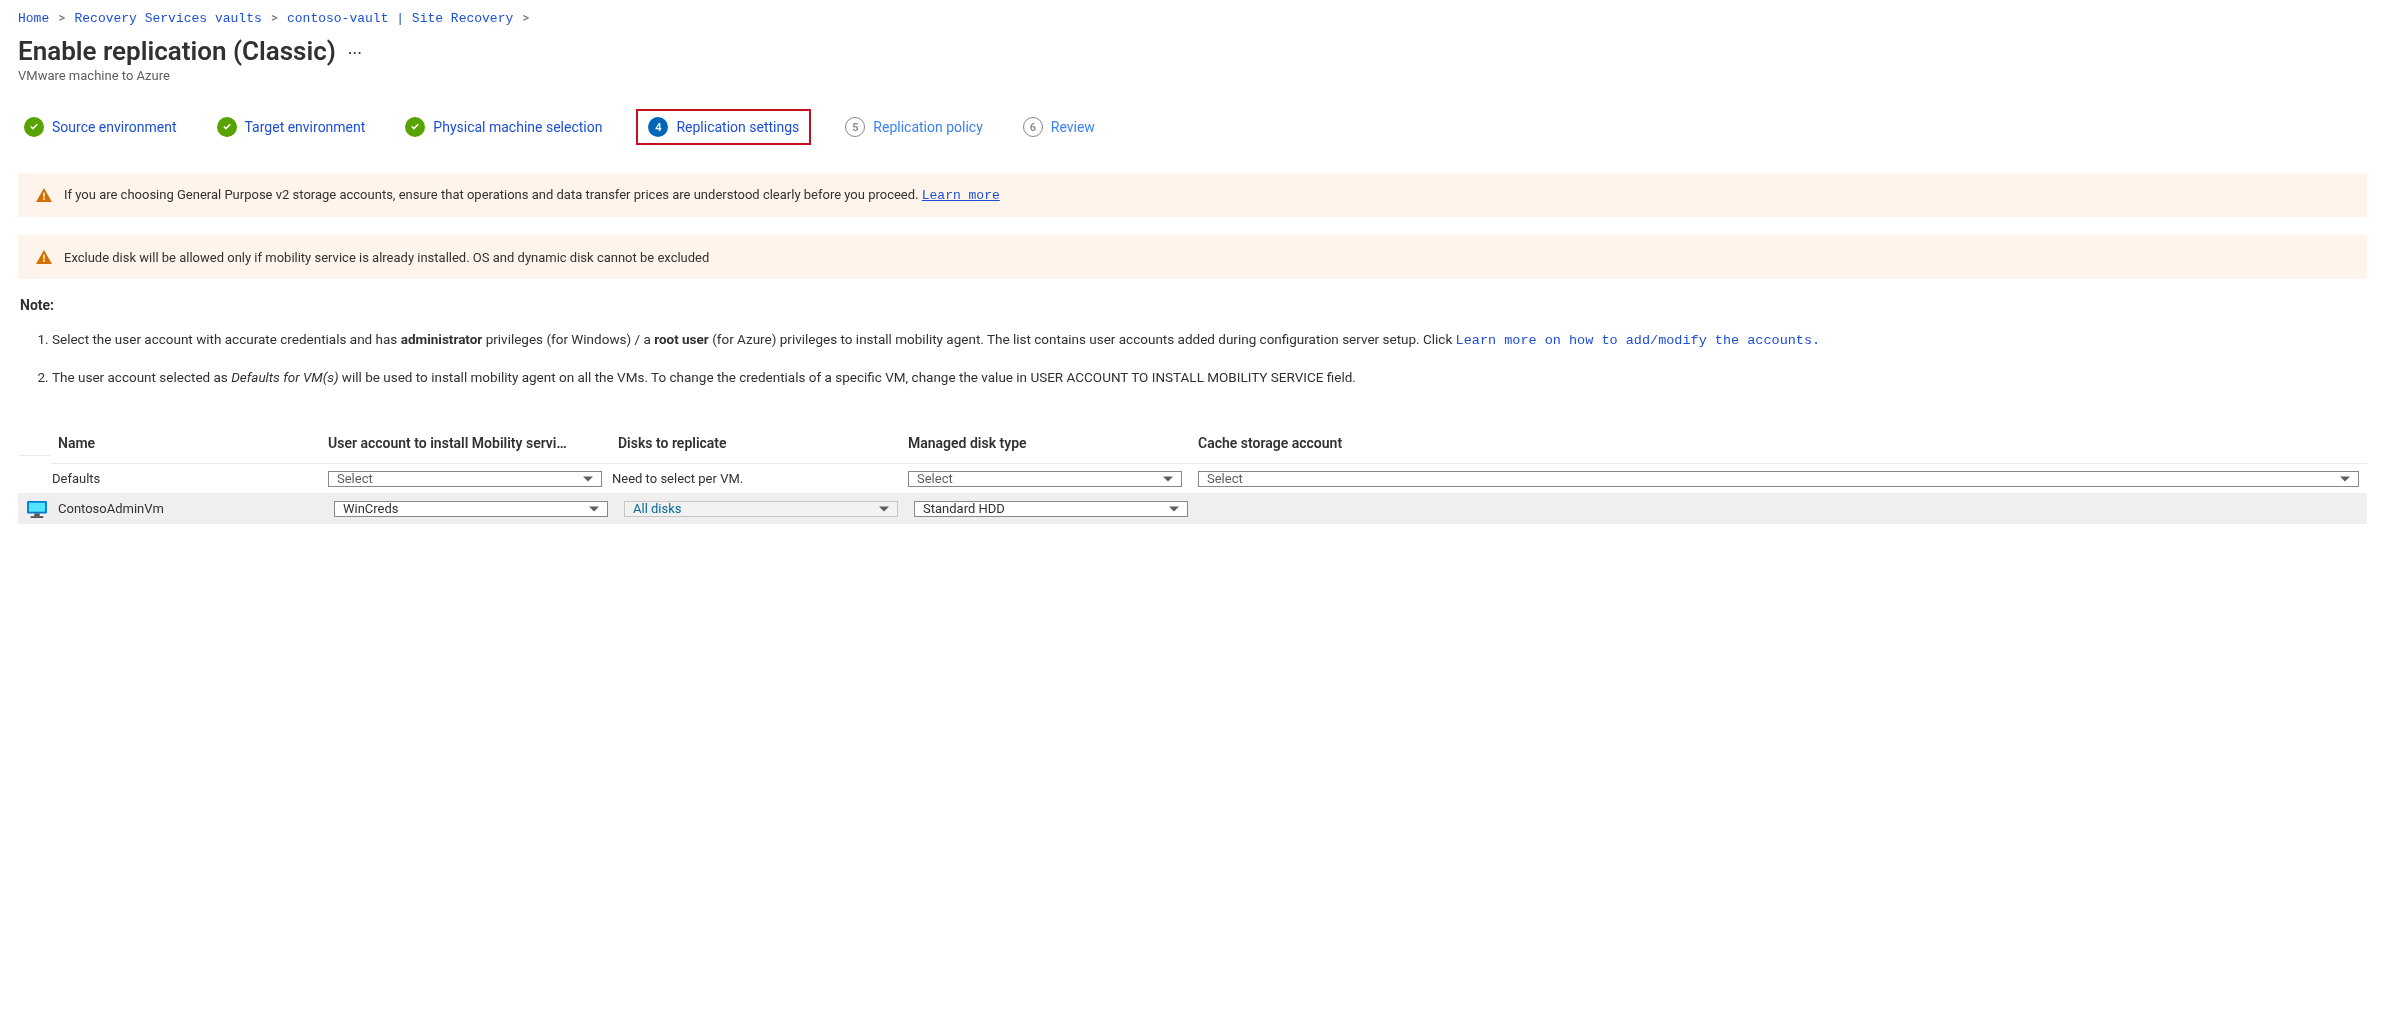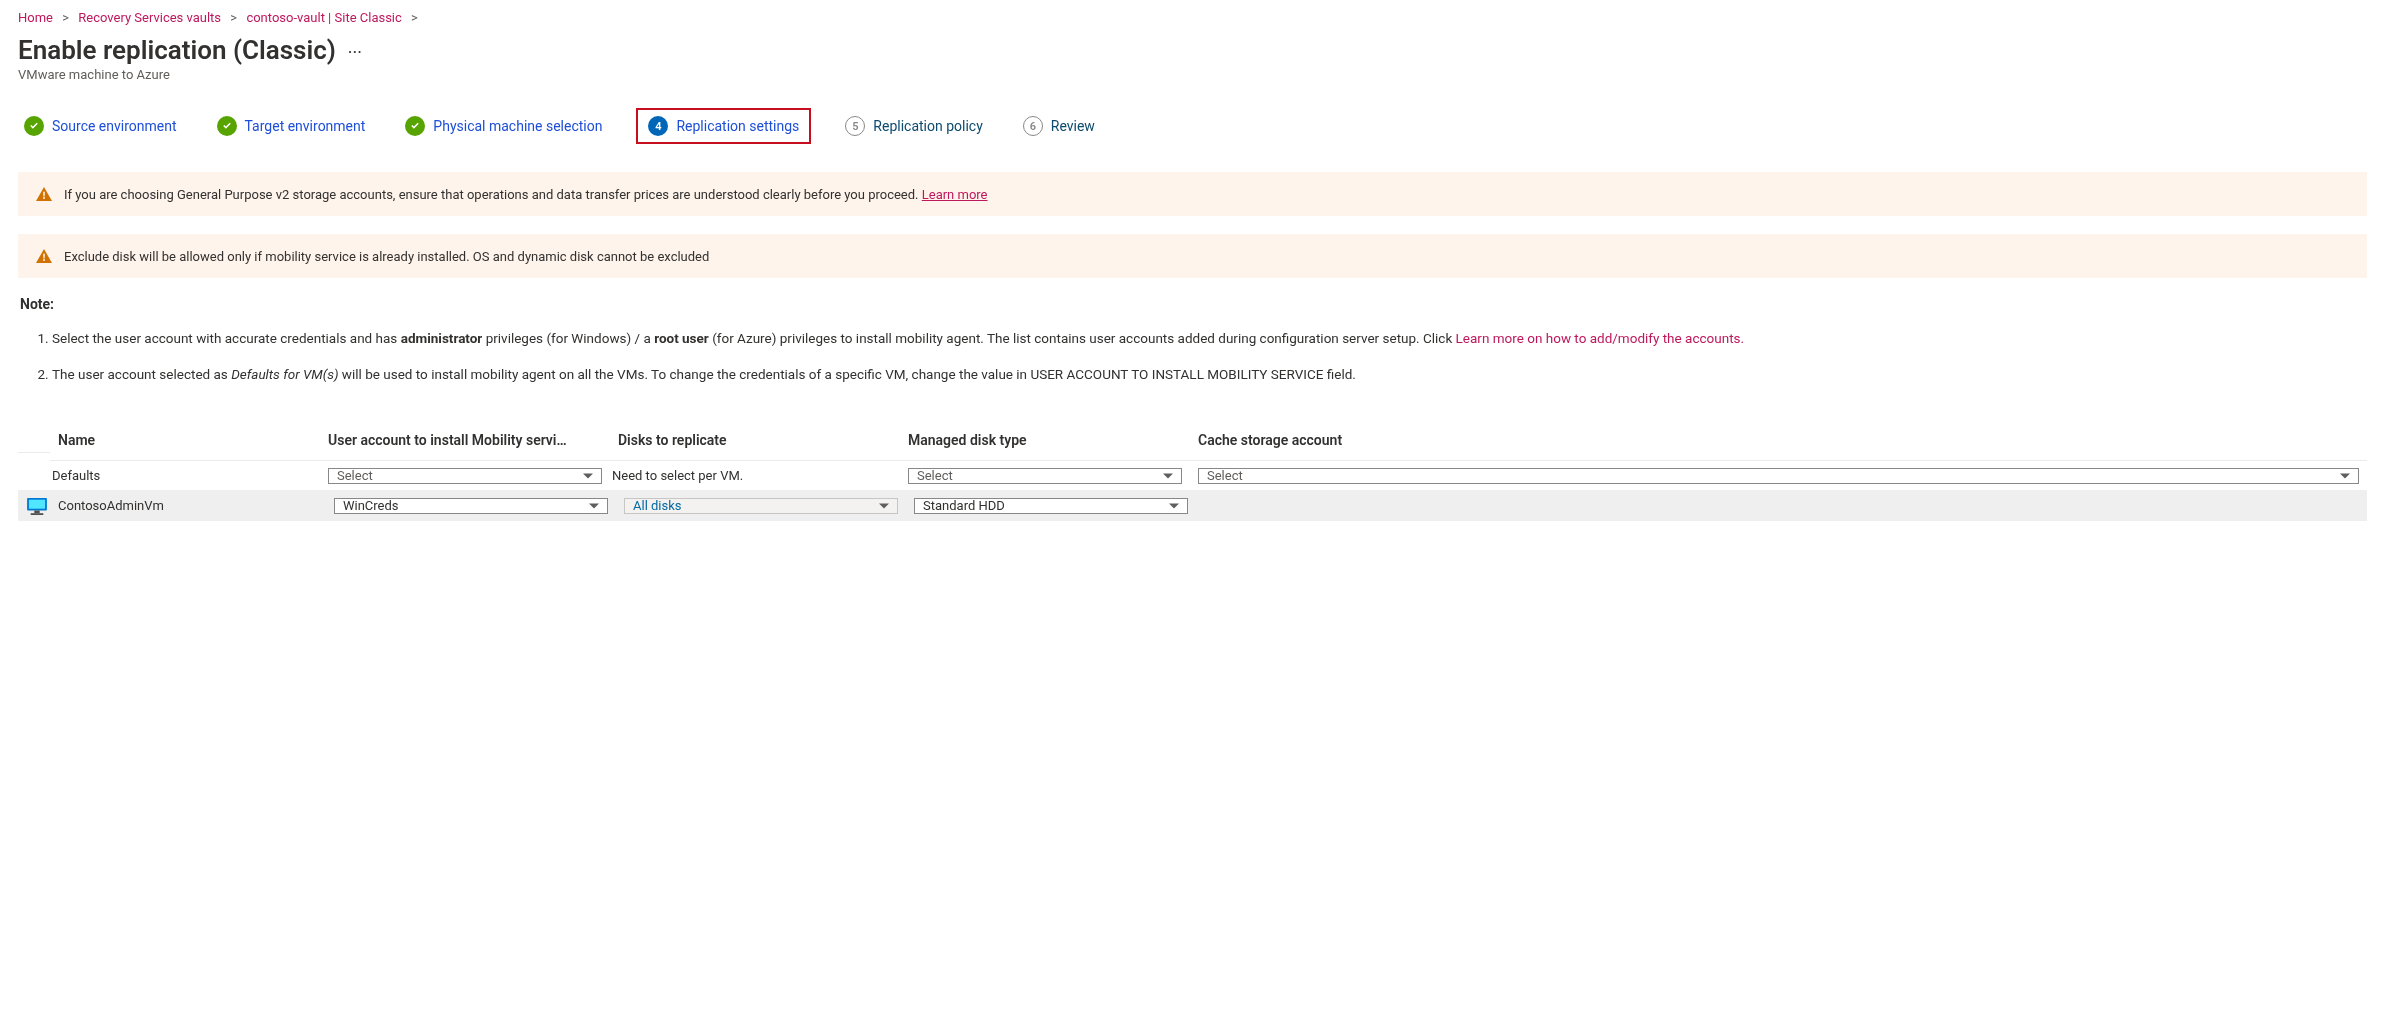--- a/index.html
+++ b/index.html
@@ -3,21 +3,21 @@
 <meta charset="utf-8">
 <style>
   * { box-sizing: border-box; margin: 0; padding: 0; }
   body {
     font-family: "Segoe UI", -apple-system, BlinkMacSystemFont, Roboto, Arial, sans-serif;
     font-size: 13px;
     color: #323130;
     background: #ffffff;
     padding: 10px 18px;
   }
-  a { color: #be185d; text-decoration: none; }
+  a { color: #1d4ed8; text-decoration: none; font-family: Liberation Mono, monospace; }
 
   
   .breadcrumb { font-size: 13px; color: #0067b8; margin-bottom: 10px; }
   .breadcrumb .sep { color: #605e5c; padding: 0 6px; }
 
   
   .title-row { display: flex; align-items: baseline; gap: 8px; }
   h1 { font-size: 26px; font-weight: 600; color: #323130; }
   .more-dots { font-size: 18px; color: #323130; padding: 0 4px; }
   .subtitle { font-size: 13px; color: #605e5c; margin-top: 2px; margin-bottom: 26px; }
@@ -28,21 +28,21 @@
   .step .circle {
     width: 20px; height: 20px; border-radius: 50%;
     display: inline-flex; align-items: center; justify-content: center;
     font-size: 11px; font-weight: 600;
   }
   .step.done .circle { background: #57a300; color: #fff; }
   .step.done .circle svg { width: 12px; height: 12px; fill: #fff; }
   .step.current .circle { background: #0067b8; color: #fff; }
   .step.current { border: 2px solid #c50f1f; padding: 6px 10px; }
   .step.pending .circle { background: #fff; border: 1.5px solid #8a8886; color: #8a8886; }
-  .step.pending .label { color: #0c4a6e; }
+  .step.pending .label { color: #3b82f6; }
   .step .label { color: #1d4ed8; }
 
   
   .banner {
     background: #fff4eb;
     padding: 14px 18px;
     margin-bottom: 18px;
     display: flex; align-items: center; gap: 12px;
     font-size: 13px; color: #323130;
   }
@@ -96,21 +96,21 @@
   .vm-icon svg { width: 22px; height: 18px; }
 </style>
 </head>
 <body>
 
 <nav class="breadcrumb">
   <a href="#">Home</a>
   <span class="sep">&gt;</span>
   <a href="#">Recovery Services vaults</a>
   <span class="sep">&gt;</span>
-  <a href="#">contoso-vault | Site Classic</a>
+  <a href="#">contoso-vault | Site Recovery</a>
   <span class="sep">&gt;</span>
 </nav>
 
 <div class="title-row">
   <h1>Enable replication (Classic)</h1>
   <span class="more-dots">···</span>
 </div>
 <div class="subtitle">VMware machine to Azure</div>
 
 <div class="stepper">

